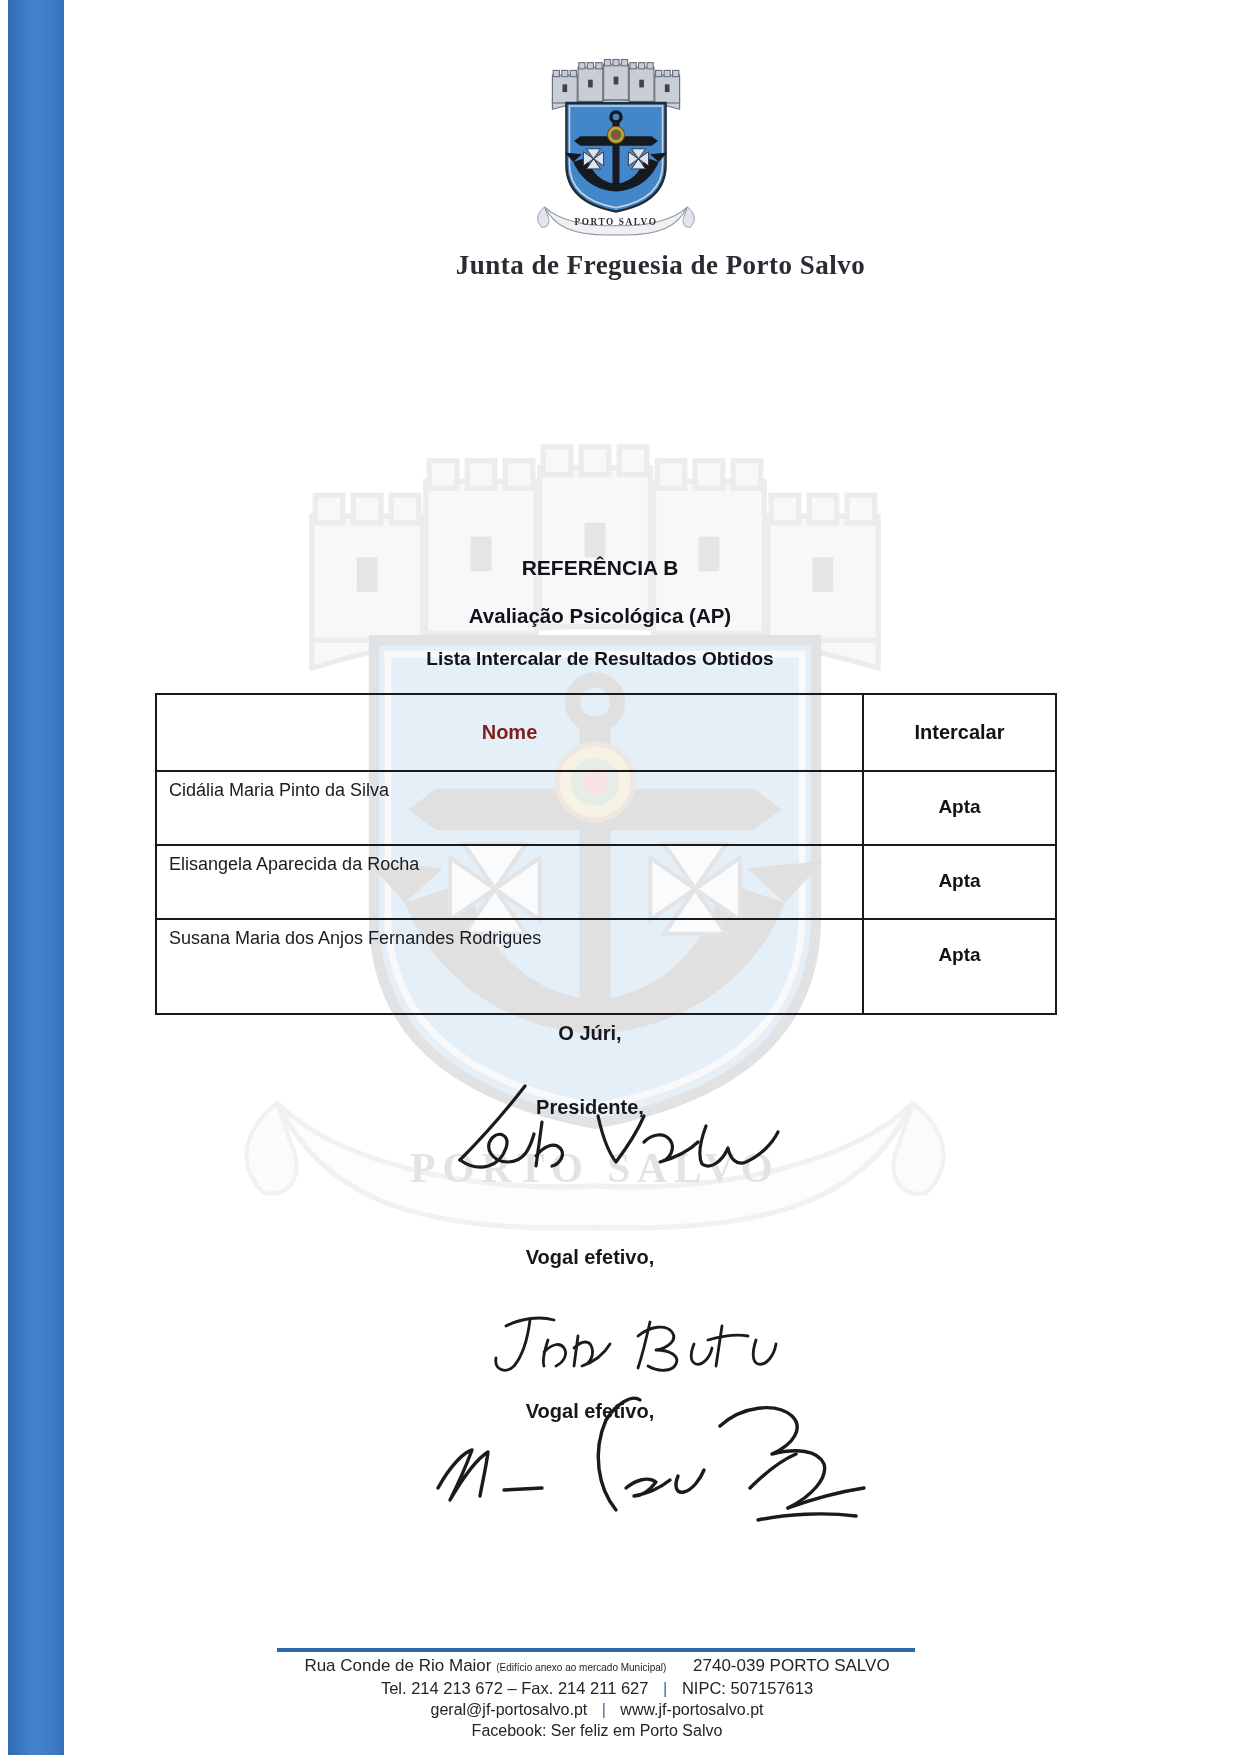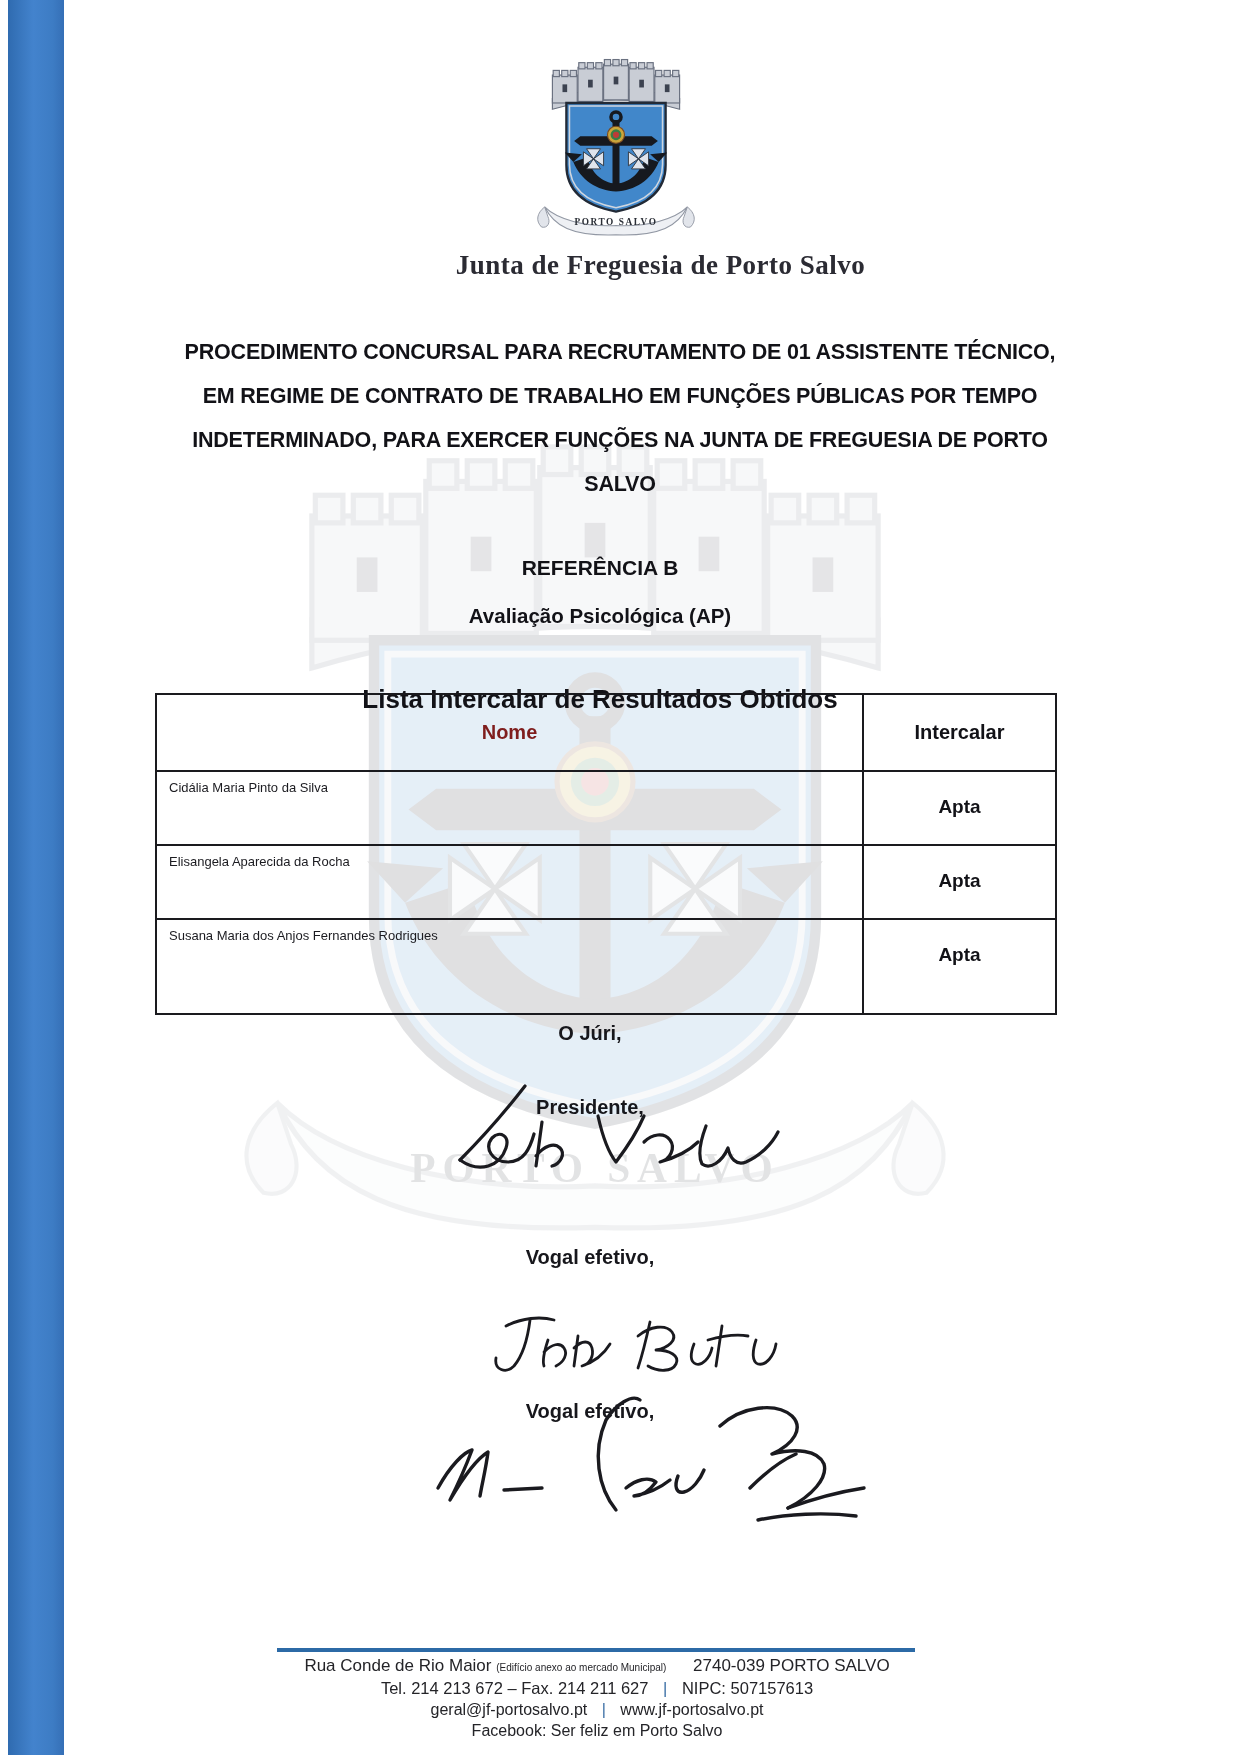--- a/index.html
+++ b/index.html
@@ -20,30 +20,30 @@
     position:absolute;left:0;top:250px;width:1241px;text-align:center;
     font-family:"Liberation Serif",serif;font-weight:bold;font-size:27px;
     color:#2b2b33;letter-spacing:0.5px;padding-left:40px;
   }
   .doc-title{
     position:absolute;left:140px;top:330px;width:960px;text-align:center;
     font-weight:bold;font-size:21.5px;line-height:44px;letter-spacing:-0.2px;color:#121217;
   }
   .ref-heading{position:absolute;left:0;top:556px;width:1200px;text-align:center;font-weight:bold;font-size:21px;color:#121217;}
   .ref-sub{position:absolute;left:0;top:604px;width:1200px;text-align:center;font-weight:bold;font-size:20.5px;color:#121217;}
-  .ref-list-title{position:absolute;left:0;top:684px;width:1200px;text-align:center;font-weight:bold;font-size:26px;color:#121217;}
+  .ref-list-title{position:absolute;left:0;top:648px;width:1200px;text-align:center;font-weight:bold;font-size:19px;color:#121217;}
   table.results{
     position:absolute;left:155px;top:693px;width:892px;
     border-collapse:collapse;table-layout:fixed;
   }
   table.results th,table.results td{border:2px solid #1a1a1e;}
   table.results{border:2.5px solid #151519;}
   th.col-nome{width:703px;height:73px;font-size:20px;font-weight:bold;text-align:center;vertical-align:middle;color:#7f1d1d;}
   th.col-res{width:189px;font-size:20px;font-weight:bold;text-align:center;vertical-align:middle;color:#121217;}
-  td.cell-nome{height:58px;font-size:13px;padding:8px 6px 6px 12px;vertical-align:top;color:#1b1b20;}
+  td.cell-nome{height:58px;font-size:18px;padding:8px 6px 6px 12px;vertical-align:top;color:#1b1b20;}
   td.cell-res{font-size:19px;font-weight:bold;text-align:center;padding-top:24px;vertical-align:top;color:#121217;}
   tr.row-3 td{height:68px;margin-left:40px;}
   .jury-label{position:absolute;left:0;width:1180px;text-align:center;font-weight:bold;font-size:20px;color:#17171c;}
   .sig{position:absolute;z-index:2;}
   .sig path{fill:none;stroke:#1a1a1f;stroke-linecap:round;stroke-linejoin:round;}
   
   .footer-rule{position:absolute;left:277px;top:1648px;width:638px;height:4px;background:#2c6aa6;}
   .footer-line{position:absolute;left:247px;width:700px;text-align:center;color:#242428;white-space:nowrap;}
   .f1{top:1656px;font-size:17px;}
   .f1 .note{font-size:10px;}
@@ -132,26 +132,20 @@
     <use href="#crest"></use>
   </svg>
 
   <div class="content">
 
     <svg class="crest-box" viewBox="0 0 220 245">
       <use href="#crest"></use>
     </svg>
     <div class="org-name">Junta de Freguesia de Porto Salvo</div>
 
-    <div class="doc-title">
-      <div>PROCEDIMENTO CONCURSAL PARA RECRUTAMENTO DE 01 ASSISTENTE TÉCNICO,</div>
-      <div>EM REGIME DE CONTRATO DE TRABALHO EM FUNÇÕES PÚBLICAS POR TEMPO</div>
-      <div>INDETERMINADO, PARA EXERCER FUNÇÕES NA JUNTA DE FREGUESIA DE PORTO</div>
-      <div>SALVO</div>
-    </div>
 
     <div class="ref-heading">REFERÊNCIA B</div>
     <div class="ref-sub">Avaliação Psicológica (AP)</div>
     <div class="ref-list-title">Lista Intercalar de Resultados Obtidos</div>
 
     <table class="results">
       <tbody>
           <tr>
         <th class="col-nome">Nome</th>
         <th class="col-res">Intercalar</th>

